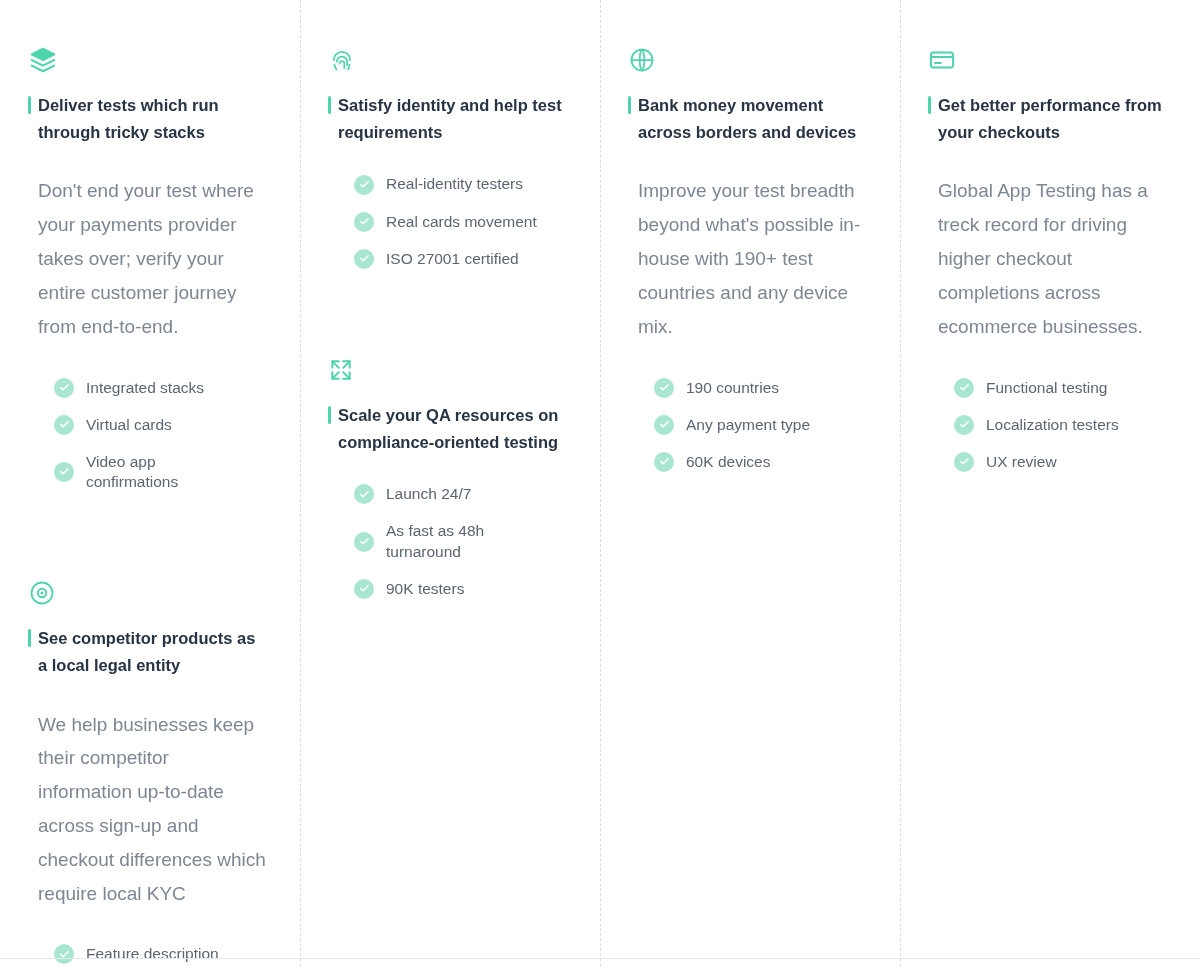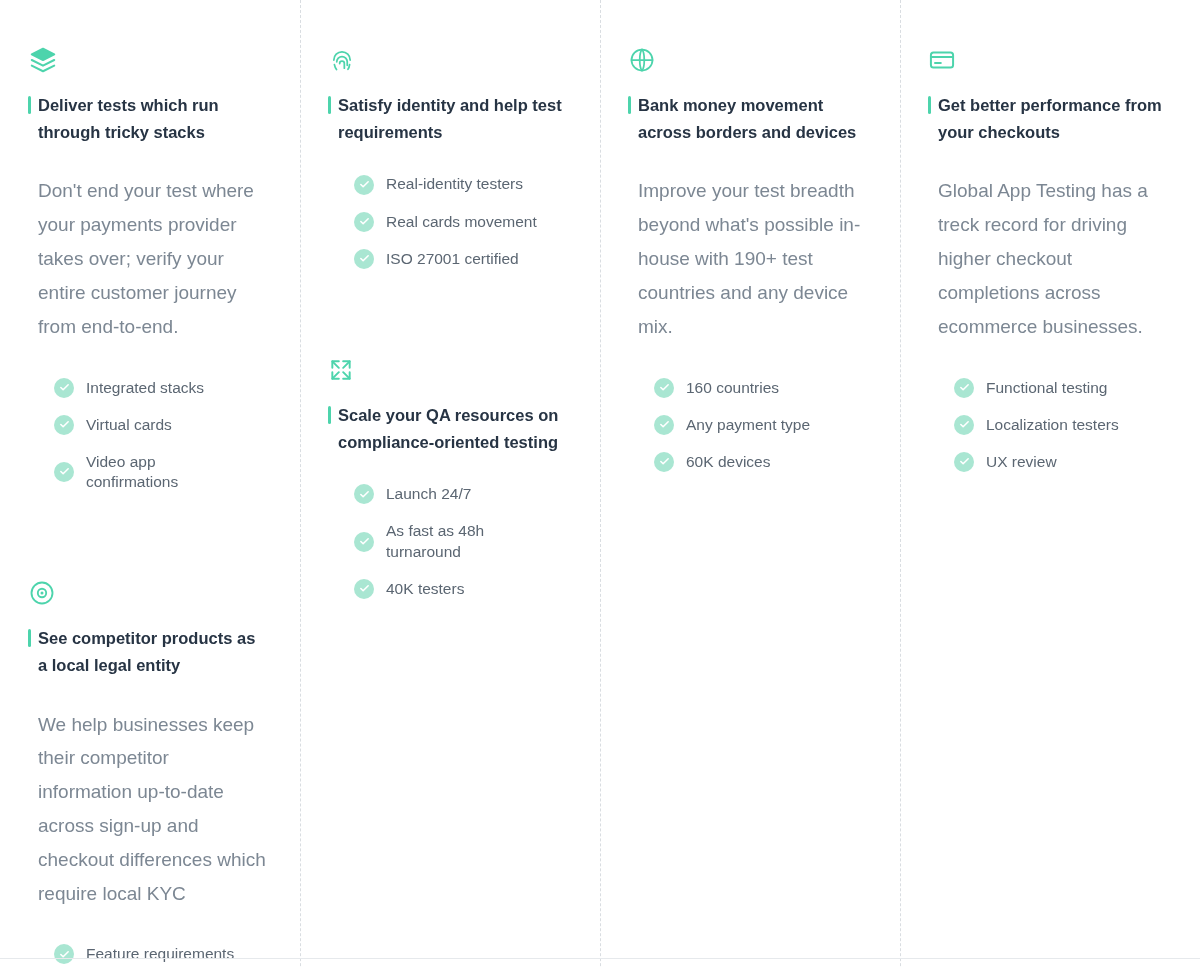--- a/index.html
+++ b/index.html
@@ -163,21 +163,21 @@
       </div>
       <h3 class="title">See competitor products as a local legal entity</h3>
       <p class="desc">We help businesses keep their competitor information up-to-date across sign-up and checkout differences which require local KYC</p>
       <ul class="bullets">
         <li>
           <span class="check">
             <svg width="11" height="11" viewBox="0 0 24 24" fill="none" stroke="#ffffff" stroke-width="3.4" stroke-linecap="round" stroke-linejoin="round">
                 <polyline points="20 6 9 17 4 12"></polyline>
               </svg>
           </span>
-          <span>Feature requirements</span>
+          <span>Feature description</span>
         </li>
         <li>
           <span class="check">
             <svg width="11" height="11" viewBox="0 0 24 24" fill="none" stroke="#ffffff" stroke-width="3.4" stroke-linecap="round" stroke-linejoin="round">
                 <polyline points="20 6 9 17 4 12"></polyline>
               </svg>
           </span>
           <span>Video and media</span>
         </li>
         <li>
@@ -264,21 +264,21 @@
               </svg>
           </span>
           <span>As fast as 48h turnaround</span>
         </li>
         <li>
           <span class="check">
             <svg width="11" height="11" viewBox="0 0 24 24" fill="none" stroke="#ffffff" stroke-width="3.4" stroke-linecap="round" stroke-linejoin="round">
                 <polyline points="20 6 9 17 4 12"></polyline>
               </svg>
           </span>
-          <span>40K testers</span>
+          <span>90K testers</span>
         </li>
       </ul>
     </div>
   </div>
 
   <div class="col">
     <div class="cell">
       <div class="icon-wrap">
         <svg width="28" height="28" viewBox="0 0 24 24" fill="none" stroke="#4dd4ac" stroke-width="1.5" stroke-linecap="round" stroke-linejoin="round">
           <circle cx="12" cy="12" r="9"></circle>
@@ -289,21 +289,21 @@
       </div>
       <h3 class="title">Bank money movement across borders and devices</h3>
       <p class="desc">Improve your test breadth beyond what's possible in-house with 190+ test countries and any device mix.</p>
       <ul class="bullets">
         <li>
           <span class="check">
             <svg width="11" height="11" viewBox="0 0 24 24" fill="none" stroke="#ffffff" stroke-width="3.4" stroke-linecap="round" stroke-linejoin="round">
                 <polyline points="20 6 9 17 4 12"></polyline>
               </svg>
           </span>
-          <span>160 countries</span>
+          <span>190 countries</span>
         </li>
         <li>
           <span class="check">
             <svg width="11" height="11" viewBox="0 0 24 24" fill="none" stroke="#ffffff" stroke-width="3.4" stroke-linecap="round" stroke-linejoin="round">
                 <polyline points="20 6 9 17 4 12"></polyline>
               </svg>
           </span>
           <span>Any payment type</span>
         </li>
         <li>

